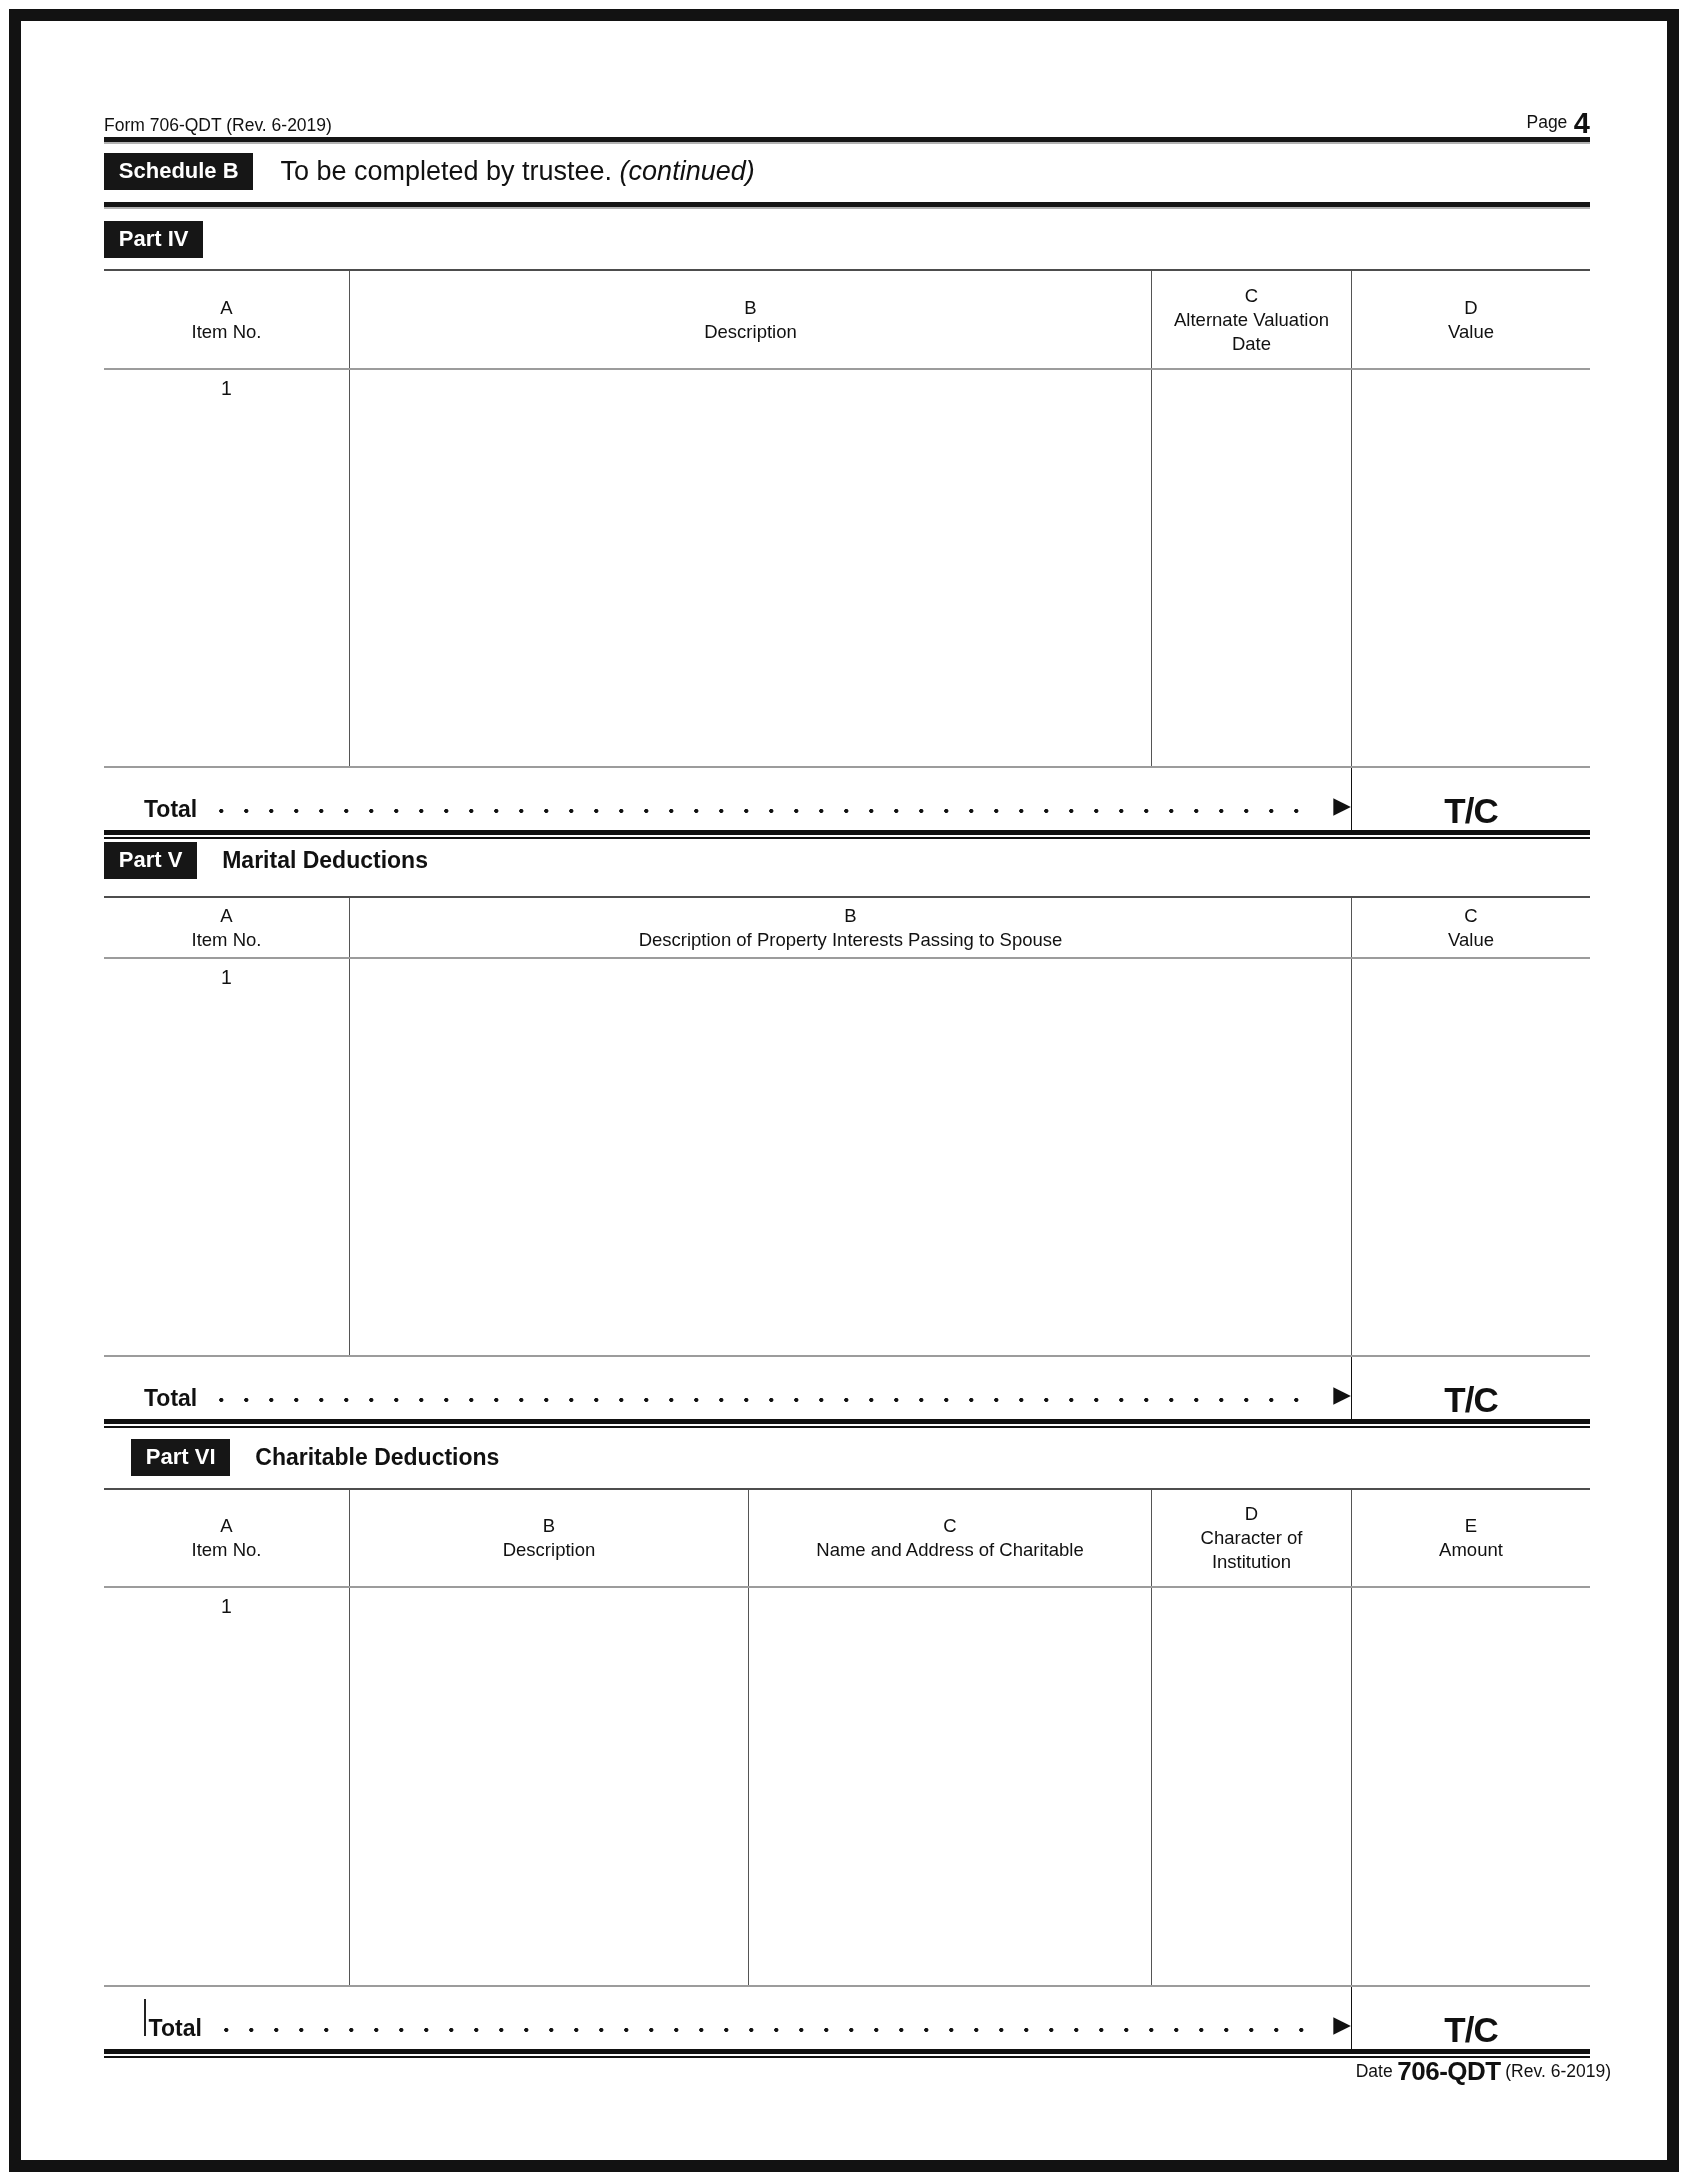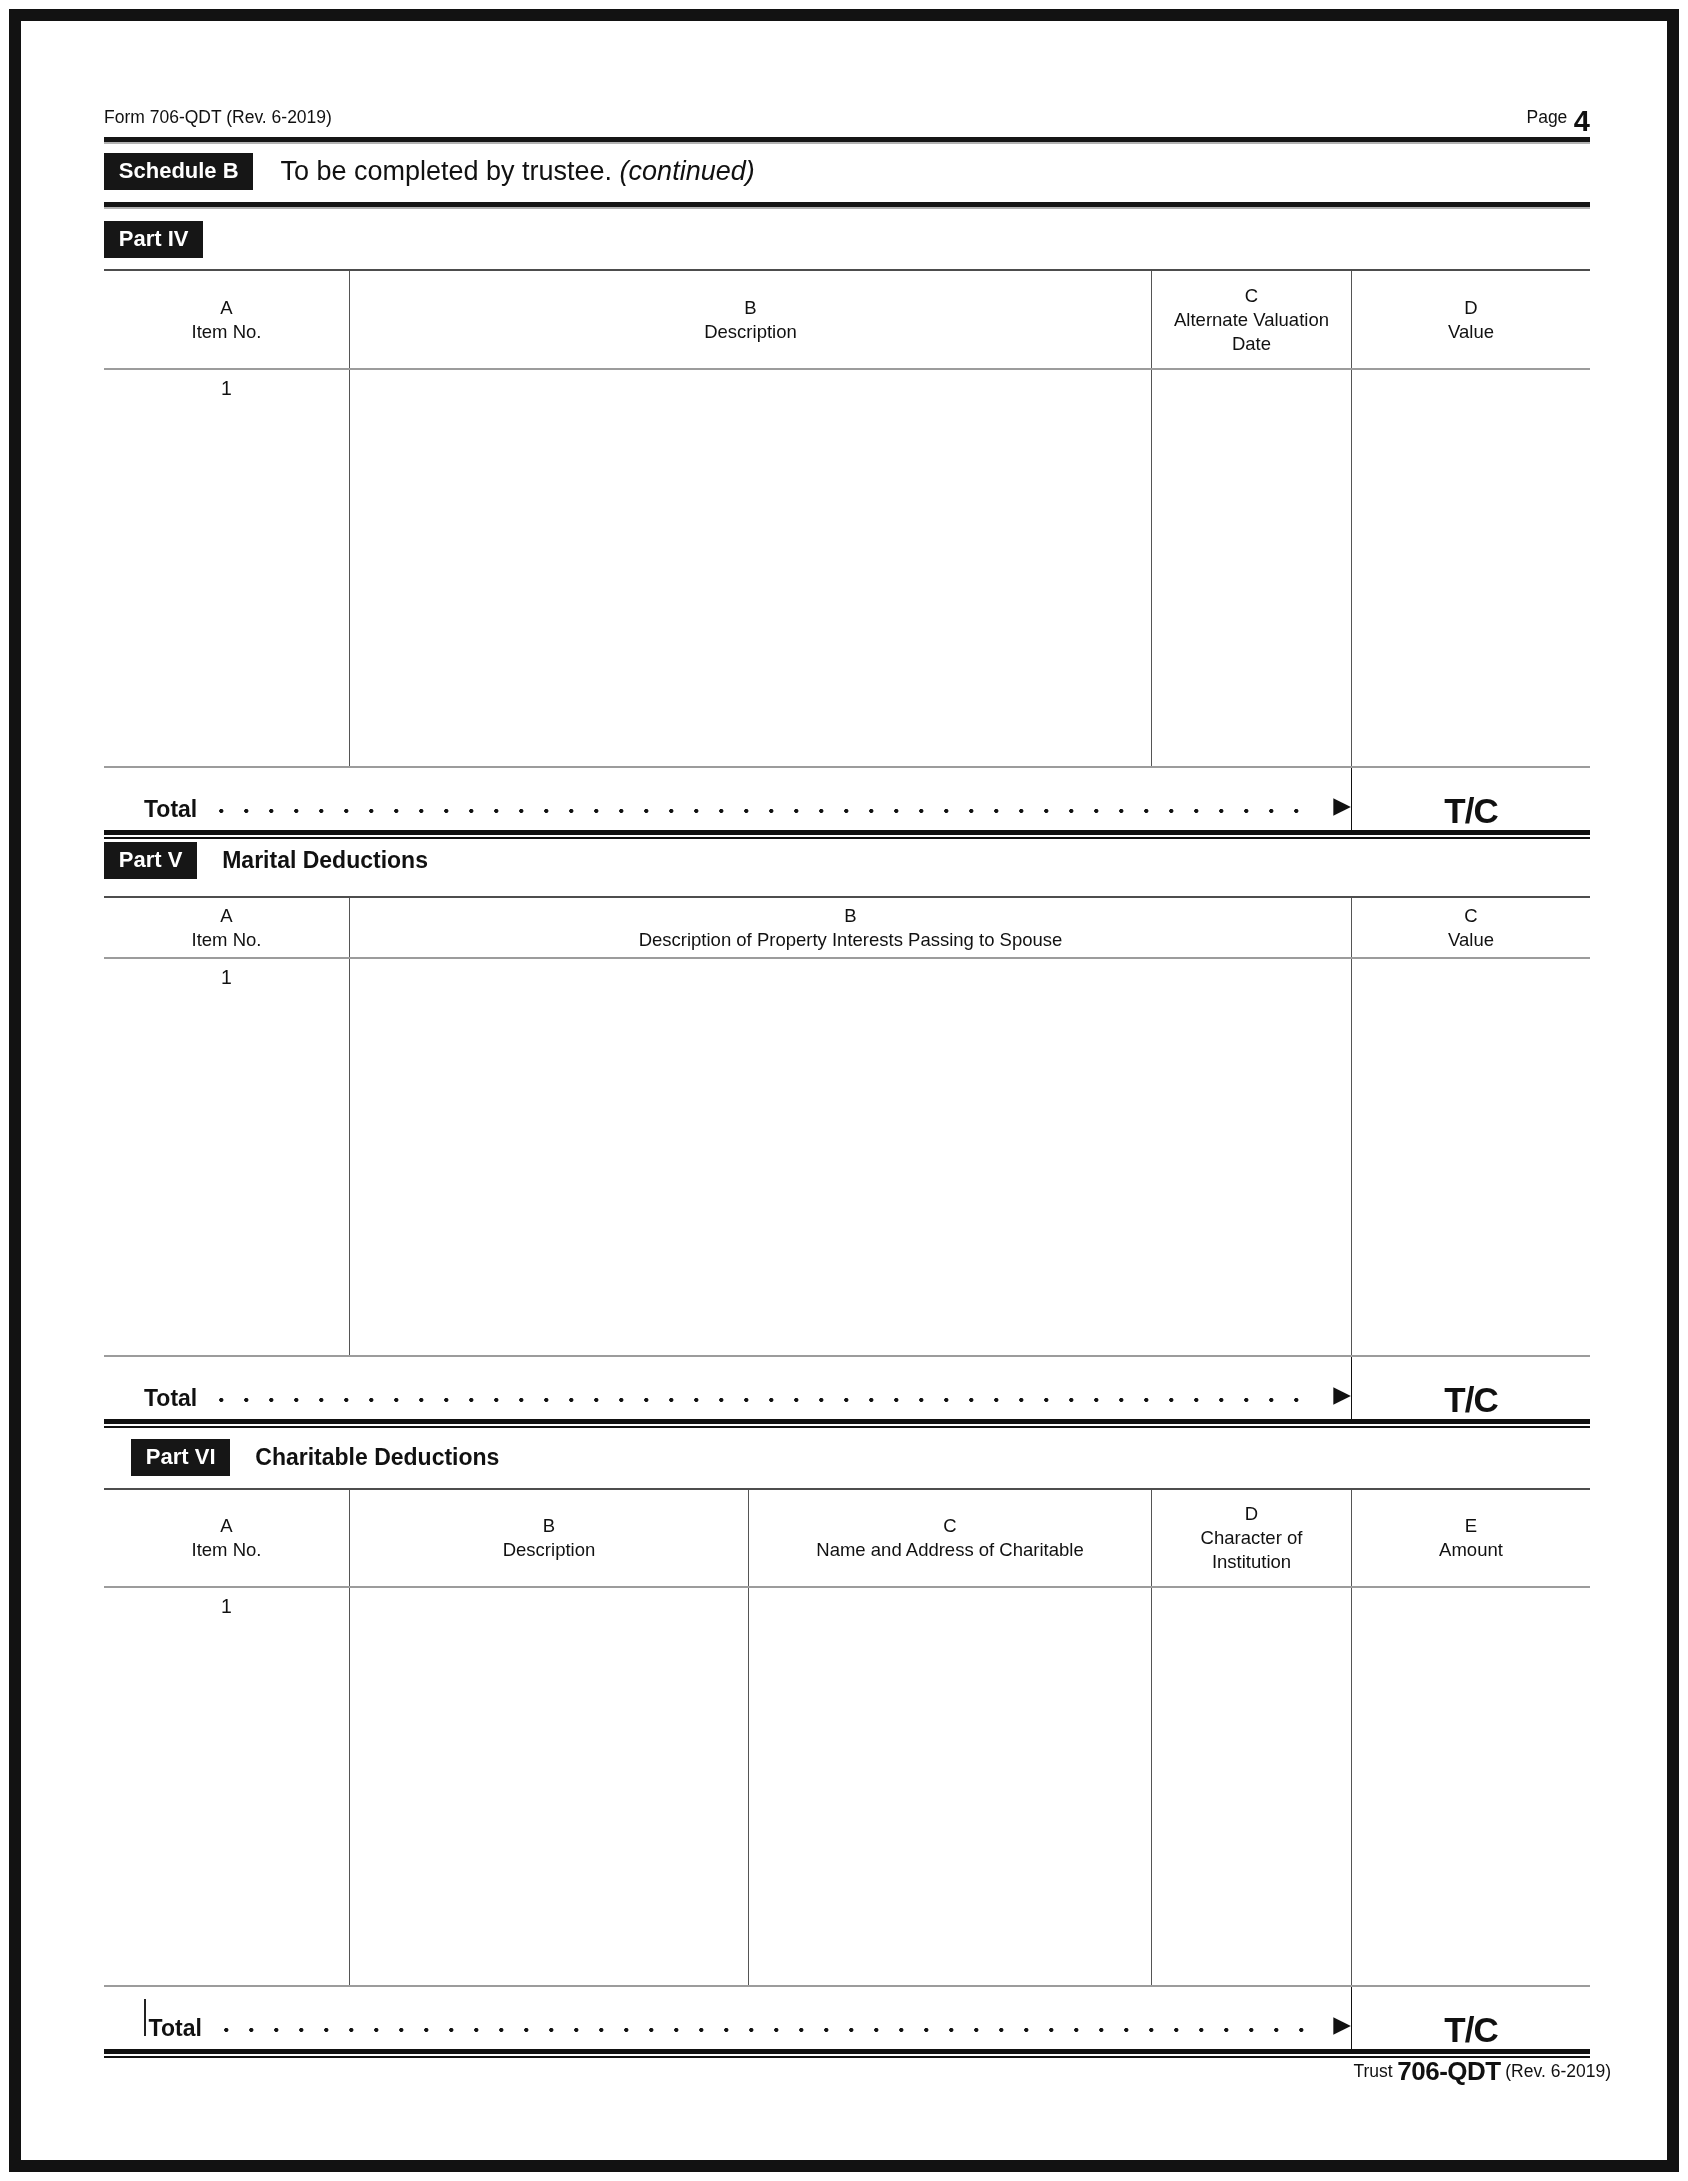--- a/index.html
+++ b/index.html
@@ -15,21 +15,21 @@
   
   .rule { position:absolute; left:104px; width:1486px; }
   .rule .bar { height:4.6px; background:#151515; }
   .rule .shadow { height:1.8px; background:#b2b2b2; margin-top:0.9px; }
 
   
   .hdr-row {
     position:absolute; left:104px; top:105px; width:1486px; height:31px;
     display:flex; justify-content:space-between; align-items:flex-end;
   }
-  .hdr-small { font-size:17.5px; line-height:1; padding-bottom:10px; }
+  .hdr-small { font-size:17.5px; line-height:1; padding-bottom:2px; }
   .hdr-page { display:flex; align-items:center; }
   .hdr-pagenum { font-size:29px; font-weight:700; line-height:0.82; margin-left:6.5px; }
 
   
   .head-row { position:absolute; left:104px; display:flex; align-items:center;text-align:center; }
   .black-box {
     background:#161616; color:#ffffff; font-weight:700; font-size:22px;
     line-height:1; padding:6.5px 14.8px 8.3px; white-space:nowrap;
   }
   .head-text { font-size:27px; margin-left:27px; white-space:nowrap; }
@@ -249,18 +249,18 @@
       <div class="total-value-cell">
         <span class="total-value">T/C</span>
       </div>
     </div>
     <div class="tbl-bottom">
         <div class="thin"></div>
       </div>
   </div>
 
   <div class="footer">
-    <span class="foot-small">Trust</span>
+    <span class="foot-small">Date</span>
     <span class="foot-num">706-QDT</span>
     <span class="foot-small">(Rev. 6-2019)</span>
   </div>
 </div>
 
 
 </body></html>

